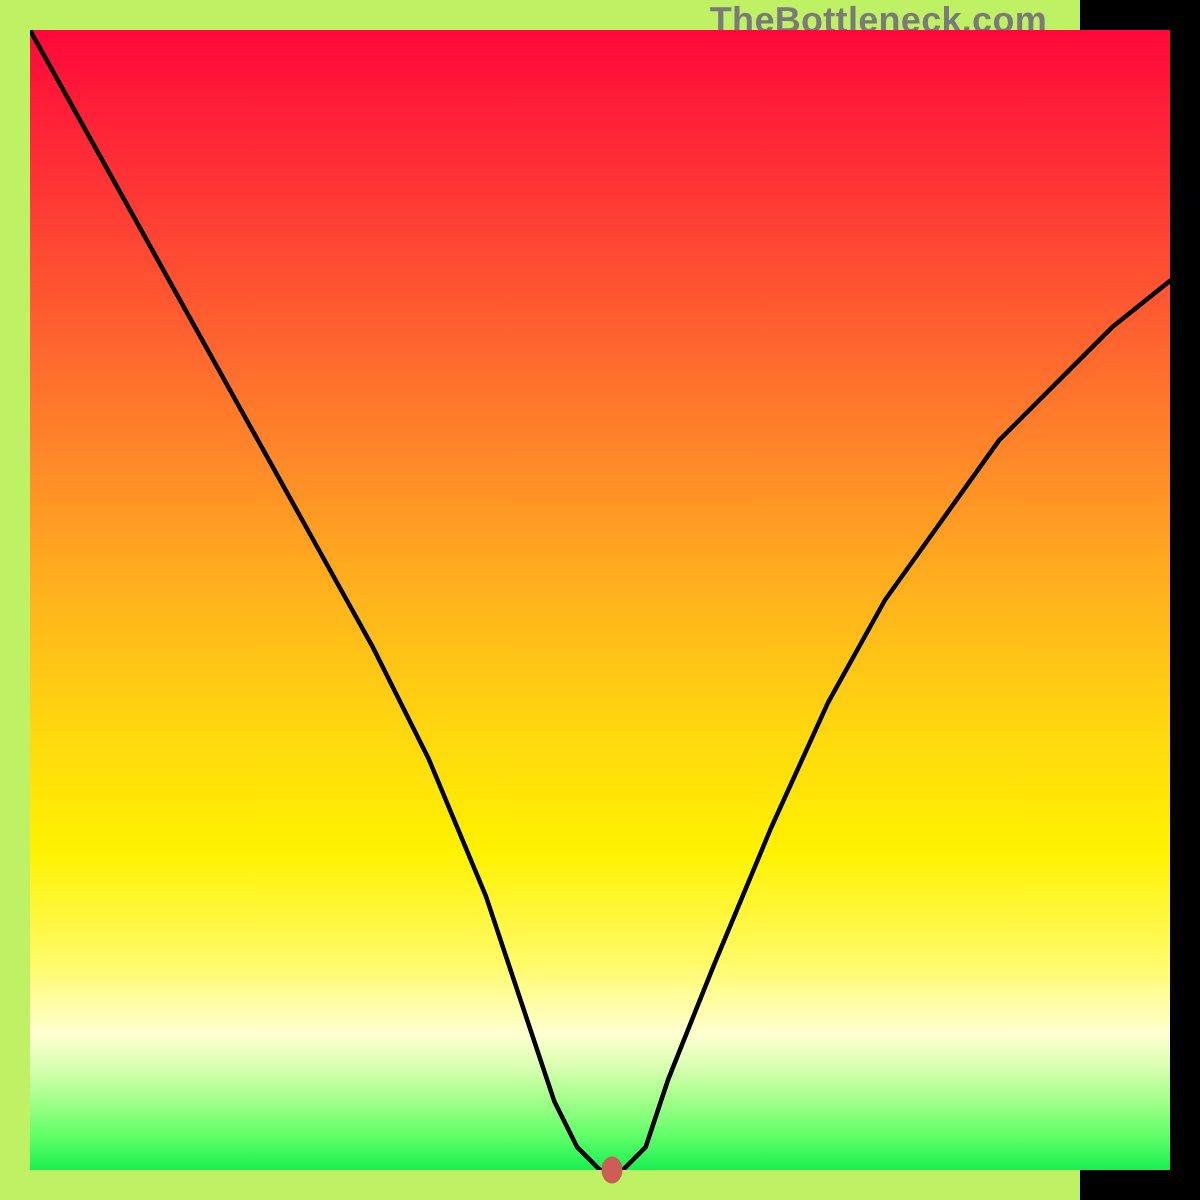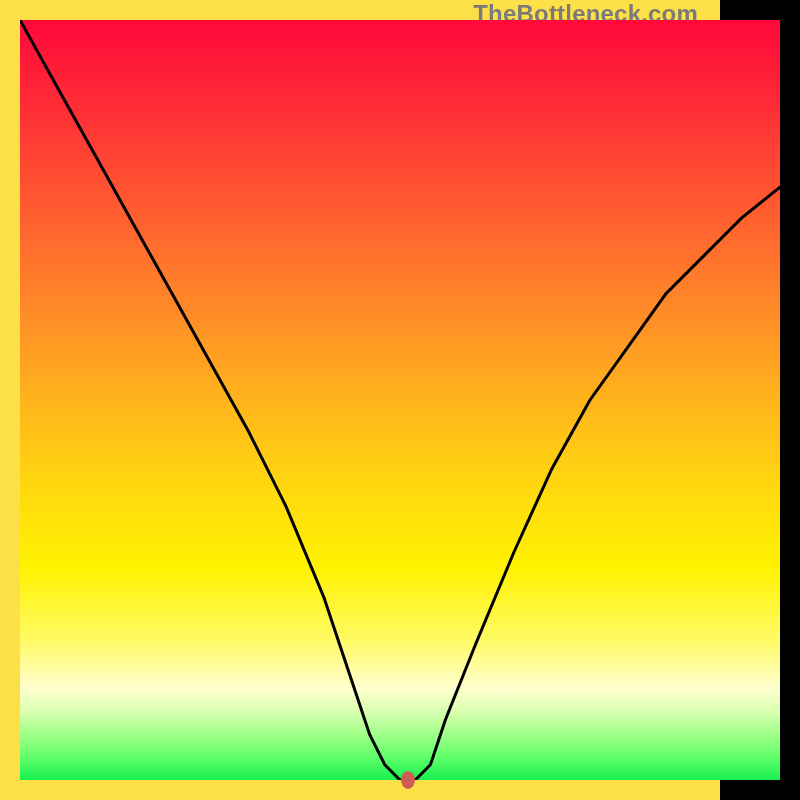--- a/index.html
+++ b/index.html
@@ -7,21 +7,21 @@
     padding: 0;
     width: 800px;
     height: 800px;
     background: #000;
     overflow: hidden;
   }
   .chart-container {
     position: relative;
     width: 720px;
     height: 800px;
-    background: #fde047;
+    background: #bef264;
   }
   .plot-area {
     position: absolute;
     left: 20px;
     top: 20px;
     width: 760px;
     height: 760px;
     background: linear-gradient(to bottom,
       #ff083a 0%,
       #ff2f36 12%,

